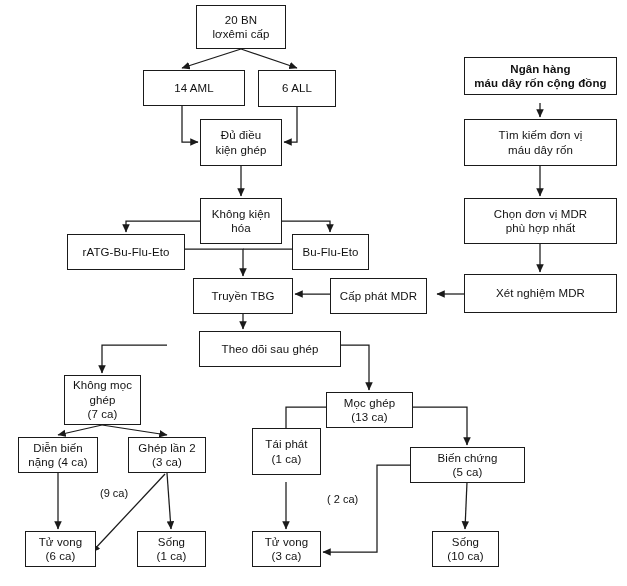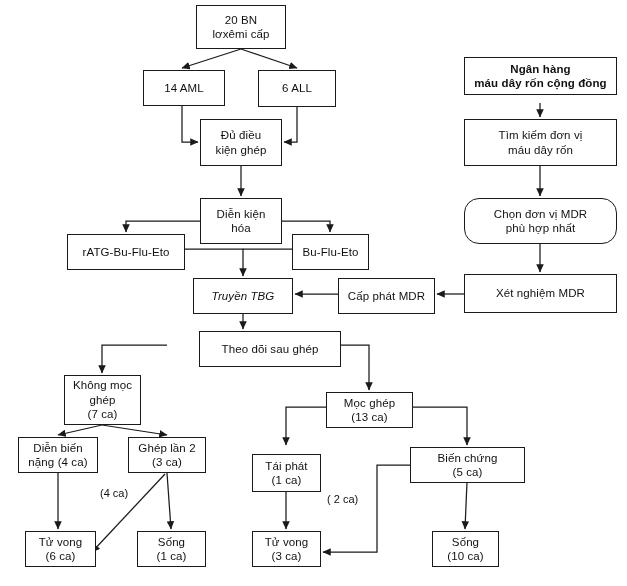--- a/index.html
+++ b/index.html
@@ -87,58 +87,58 @@
       <path d="M413,407 L467,407 L467,445"></path>
       <path d="M286,482 L286,529"></path>
       <path d="M467,482 L465,529"></path>
       <path d="M410,465 L377,465 L377,552 L323,552"></path>
     </g>
   </svg>
 
   <div id="nodes">
       <div class="node" style="left: 196px; top: 5px; width: 90px; height: 44px;">20 BN
 lơxêmi cấp</div>
-      <div class="node" style="left: 143px; top: 70px; width: 82px; height: 32px;">14 AML</div>
+      <div class="node" style="left: 143px; top: 70px; width: 102px; height: 32px;">14 AML</div>
       <div class="node" style="left: 258px; top: 70px; width: 78px; height: 37px;">6 ALL</div>
       <div class="node" style="left: 200px; top: 119px; width: 82px; height: 47px;">Đủ điều
 kiện ghép</div>
-      <div class="node" style="left: 200px; top: 198px; width: 82px; height: 46px;">Diễn kiện
+      <div class="node" style="left: 200px; top: 198px; width: 82px; height: 46px;">Không kiện
 hóa</div>
       <div class="node" style="left: 67px; top: 234px; width: 118px; height: 31px;">rATG-Bu-Flu-Eto</div>
       <div class="node" style="left: 292px; top: 234px; width: 77px; height: 31px;">Bu-Flu-Eto</div>
-      <div class="node" style="left: 193px; top: 278px; width: 100px; height: 32px; font-style: italic;">Truyền TBG</div>
+      <div class="node" style="left: 193px; top: 278px; width: 100px; height: 32px;">Truyền TBG</div>
       <div class="node" style="left: 167px; top: 331px; width: 142px; height: 27px; margin-left: 32px;">Theo dõi sau ghép</div>
       <div class="node" style="left: 464px; top: 57px; width: 153px; height: 38px; font-weight: bold;">Ngân hàng
 máu dây rốn cộng đồng</div>
       <div class="node" style="left: 464px; top: 119px; width: 153px; height: 47px;">Tìm kiếm đơn vị
 máu dây rốn</div>
-      <div class="node" style="left: 464px; top: 198px; width: 153px; height: 46px; border-radius: 15px;">Chọn đơn vị MDR
+      <div class="node" style="left: 464px; top: 198px; width: 153px; height: 46px;">Chọn đơn vị MDR
 phù hợp nhất</div>
       <div class="node" style="left: 464px; top: 274px; width: 153px; height: 39px; text-align: right;">Xét nghiệm MDR</div>
-      <div class="node" style="left: 338px; top: 278px; width: 97px; height: 32px; text-align: center;">Cấp phát MDR</div>
+      <div class="node" style="left: 330px; top: 278px; width: 97px; height: 32px; text-align: center;">Cấp phát MDR</div>
       <div class="node" style="left: 64px; top: 375px; width: 77px; height: 50px;">Không mọc
 ghép
 (7 ca)</div>
       <div class="node" style="left: 18px; top: 437px; width: 80px; height: 36px;">Diễn biến
 nặng (4 ca)</div>
       <div class="node" style="left: 128px; top: 437px; width: 78px; height: 36px;">Ghép lần 2
 (3 ca)</div>
       <div class="node" style="left: 25px; top: 531px; width: 71px; height: 36px;">Tử vong
 (6 ca)</div>
       <div class="node" style="left: 137px; top: 531px; width: 69px; height: 36px;">Sống
 (1 ca)</div>
       <div class="node" style="left: 326px; top: 392px; width: 87px; height: 31px;">Mọc ghép
 (13 ca)</div>
-      <div class="node" style="left: 252px; top: 454px; width: 69px; height: 38px;">Tái phát
+      <div class="node" style="left: 252px; top: 428px; width: 69px; height: 47px;">Tái phát
 (1 ca)</div>
       <div class="node" style="left: 410px; top: 447px; width: 115px; height: 35px;">Biến chứng
 (5 ca)</div>
       <div class="node" style="left: 252px; top: 531px; width: 69px; height: 36px;">Tử vong
 (3 ca)</div>
       <div class="node" style="left: 432px; top: 531px; width: 67px; height: 36px;">Sống
 (10 ca)</div>
     </div>
   <div id="edge-labels">
-      <div class="edge-label" style="left: 100px; top: 487px;">(4 ca)</div>
+      <div class="edge-label" style="left: 100px; top: 487px;">(9 ca)</div>
       <div class="edge-label" style="left: 327px; top: 493px;">( 2 ca)</div>
     </div>
 
 </div>
 
 </body></html>

